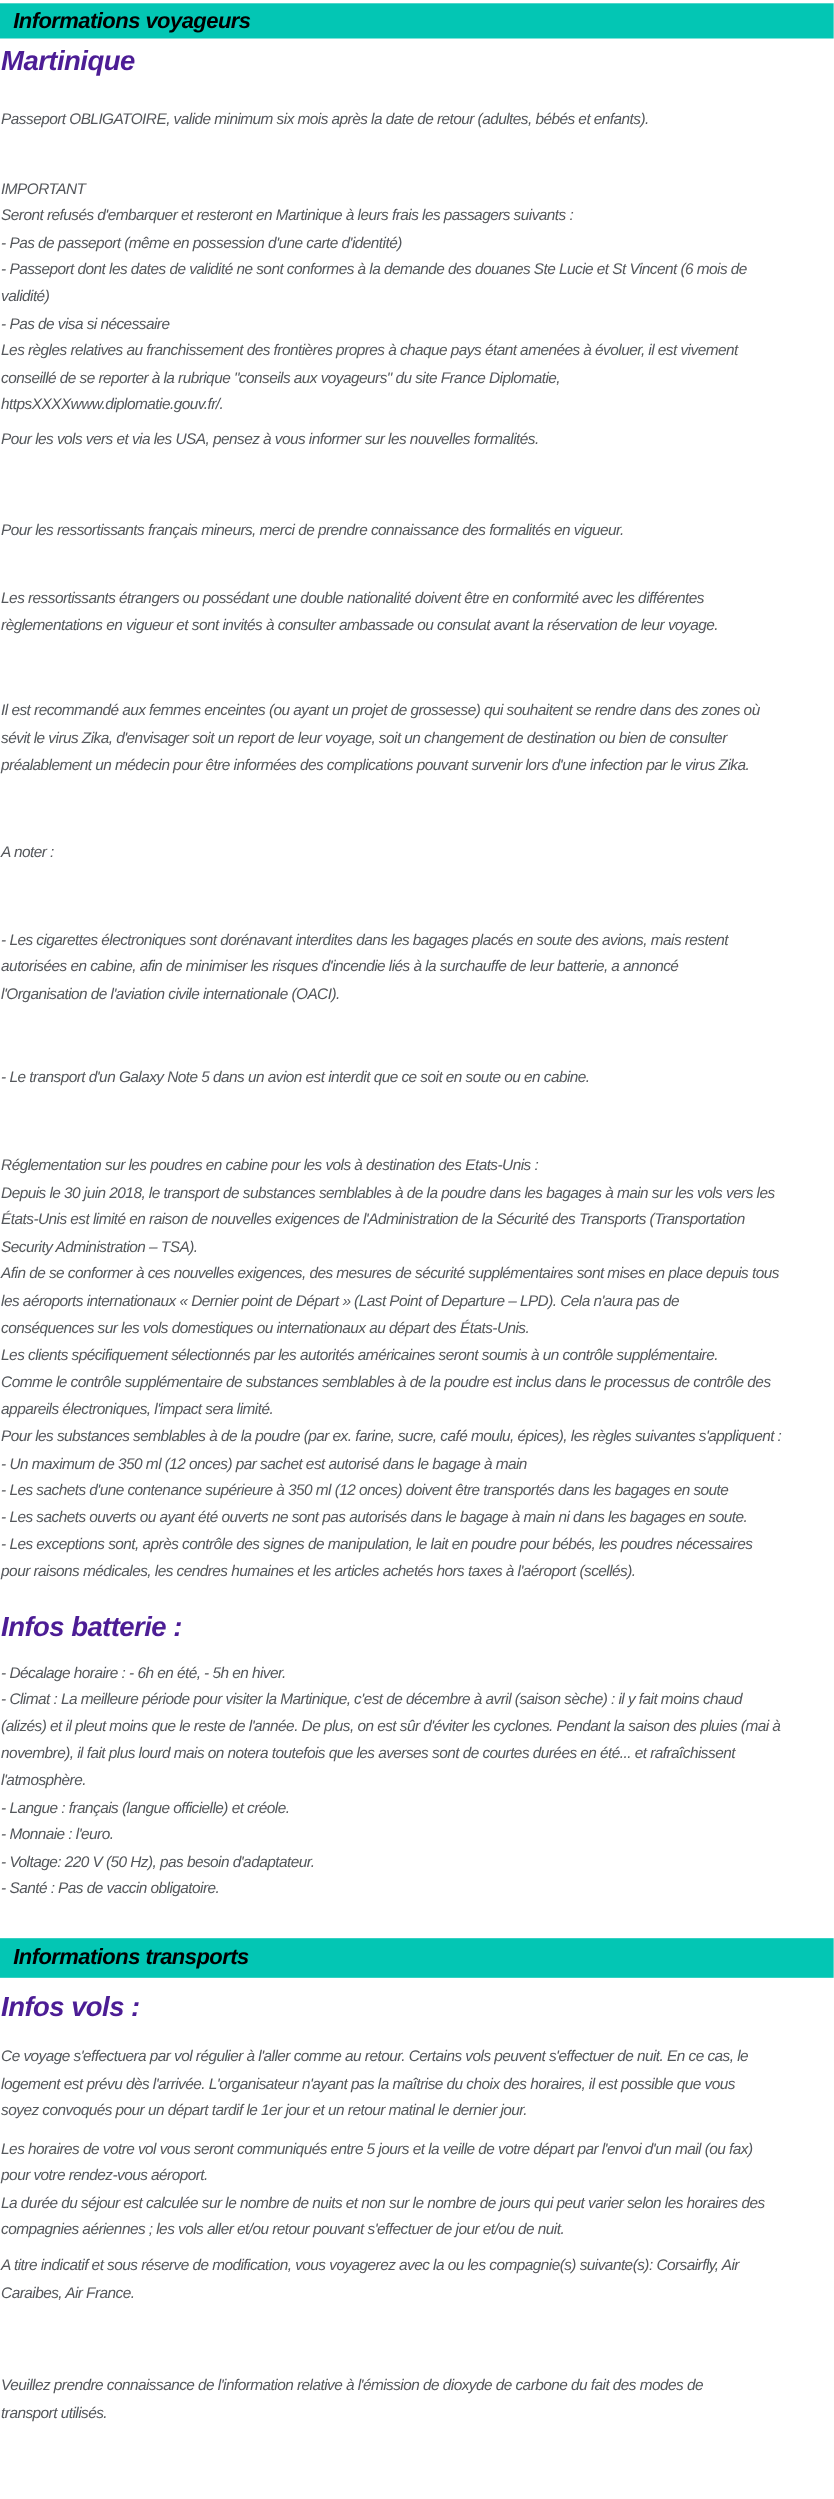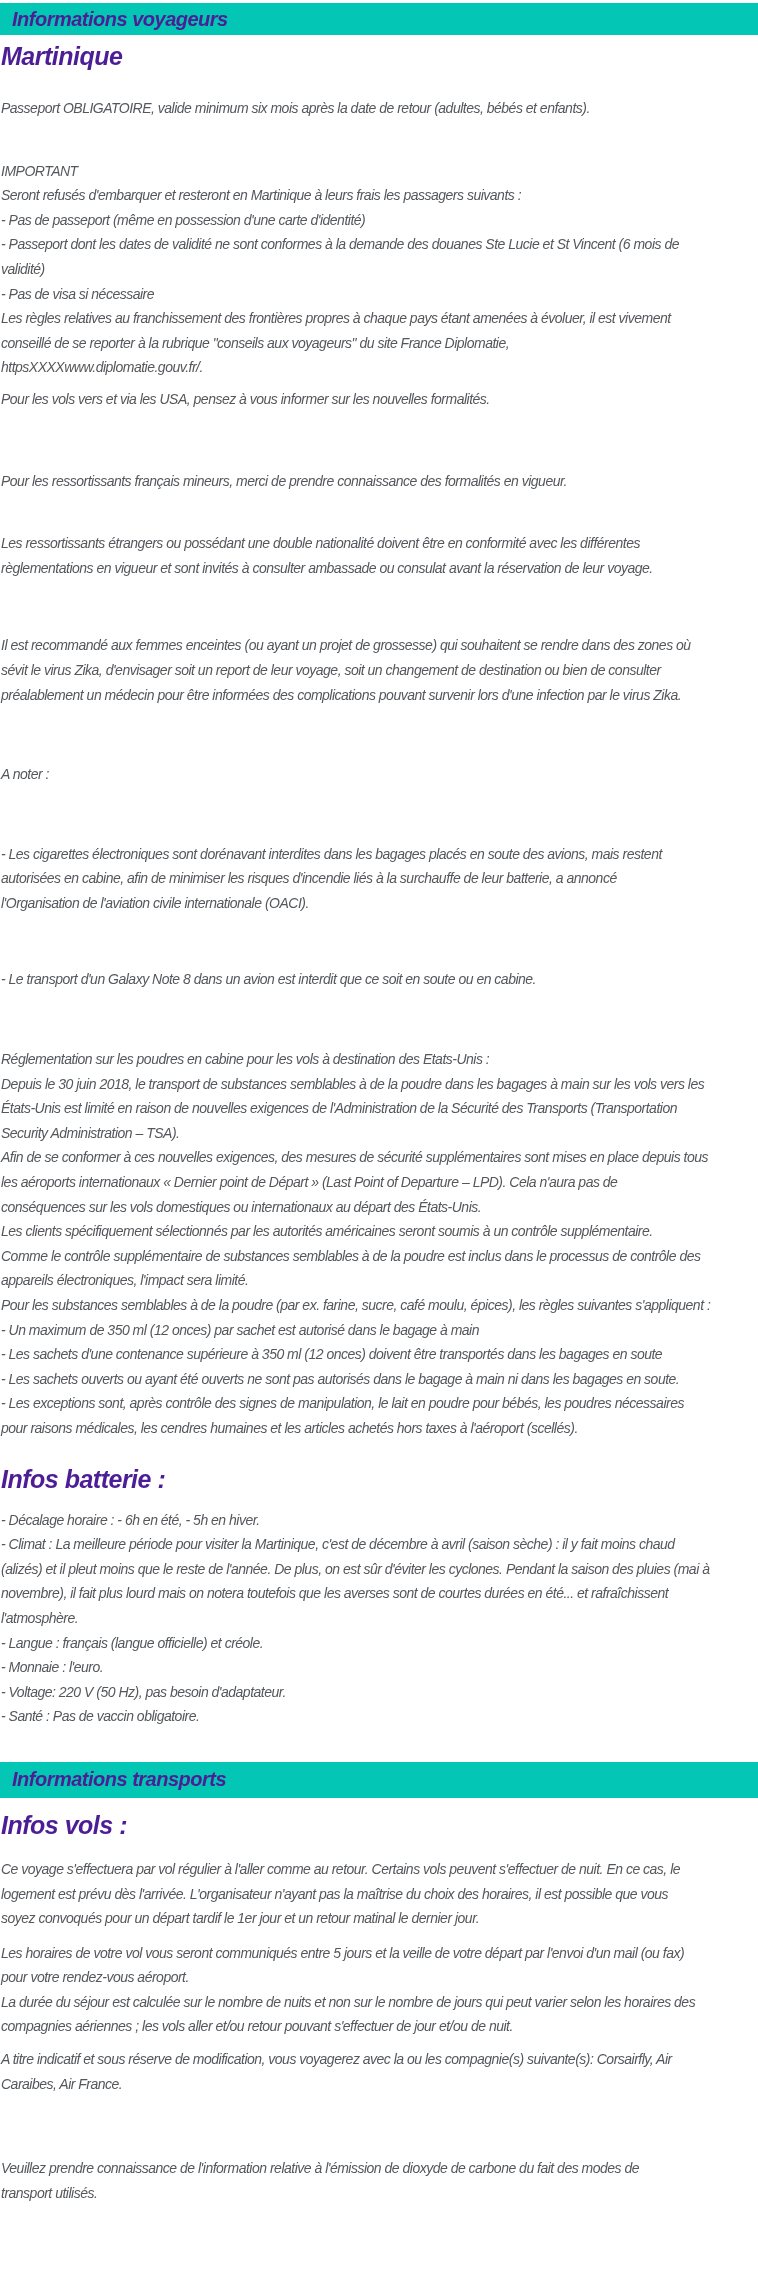--- a/index.html
+++ b/index.html
@@ -13,21 +13,21 @@
   .banner {
     background: #03c6b4;
     height: 32px;
     display: flex;
     align-items: center;
     padding-left: 12px;
     box-sizing: border-box;
   }
   .banner.tall { height: 36px; }
   .banner .banner-text {
-    color: #4c1d95;
+    color: #000000;
     font-weight: bold;
     font-size: 20px;
     letter-spacing: -0.5px;
   }
   .content { padding: 0 2px 0 1px; }
   .page-heading {
     color: #4c1d95;
     font-weight: bold;
     font-size: 25px;
     line-height: 30px;
@@ -70,21 +70,21 @@
     <p class="body-block mt57">Pour les ressortissants français mineurs, merci de prendre connaissance des formalités en vigueur.</p>
     <p class="body-block mt38">Les ressortissants étrangers ou possédant une double nationalité doivent être en conformité avec les différentes
 règlementations en vigueur et sont invités à consulter ambassade ou consulat avant la réservation de leur voyage.</p>
     <p class="body-block mt53">Il est recommandé aux femmes enceintes (ou ayant un projet de grossesse) qui souhaitent se rendre dans des zones où
 sévit le virus Zika, d'envisager soit un report de leur voyage, soit un changement de destination ou bien de consulter
 préalablement un médecin pour être informées des complications pouvant survenir lors d'une infection par le virus Zika.</p>
     <p class="body-block mt55">A noter :</p>
     <p class="body-block mt55">- Les cigarettes électroniques sont dorénavant interdites dans les bagages placés en soute des avions, mais restent
 autorisées en cabine, afin de minimiser les risques d'incendie liés à la surchauffe de leur batterie, a annoncé
 l'Organisation de l'aviation civile internationale (OACI).</p>
-    <p class="body-block mt52">- Le transport d'un Galaxy Note 8 dans un avion est interdit que ce soit en soute ou en cabine.</p>
+    <p class="body-block mt52">- Le transport d'un Galaxy Note 5 dans un avion est interdit que ce soit en soute ou en cabine.</p>
     <p class="body-block mt55">Réglementation sur les poudres en cabine pour les vols à destination des Etats-Unis :
 Depuis le 30 juin 2018, le transport de substances semblables à de la poudre dans les bagages à main sur les vols vers les
 États-Unis est limité en raison de nouvelles exigences de l'Administration de la Sécurité des Transports (Transportation
 Security Administration – TSA).
 Afin de se conformer à ces nouvelles exigences, des mesures de sécurité supplémentaires sont mises en place depuis tous
 les aéroports internationaux « Dernier point de Départ » (Last Point of Departure – LPD). Cela n'aura pas de
 conséquences sur les vols domestiques ou internationaux au départ des États-Unis.
 Les clients spécifiquement sélectionnés par les autorités américaines seront soumis à un contrôle supplémentaire.
 Comme le contrôle supplémentaire de substances semblables à de la poudre est inclus dans le processus de contrôle des
 appareils électroniques, l'impact sera limité.

